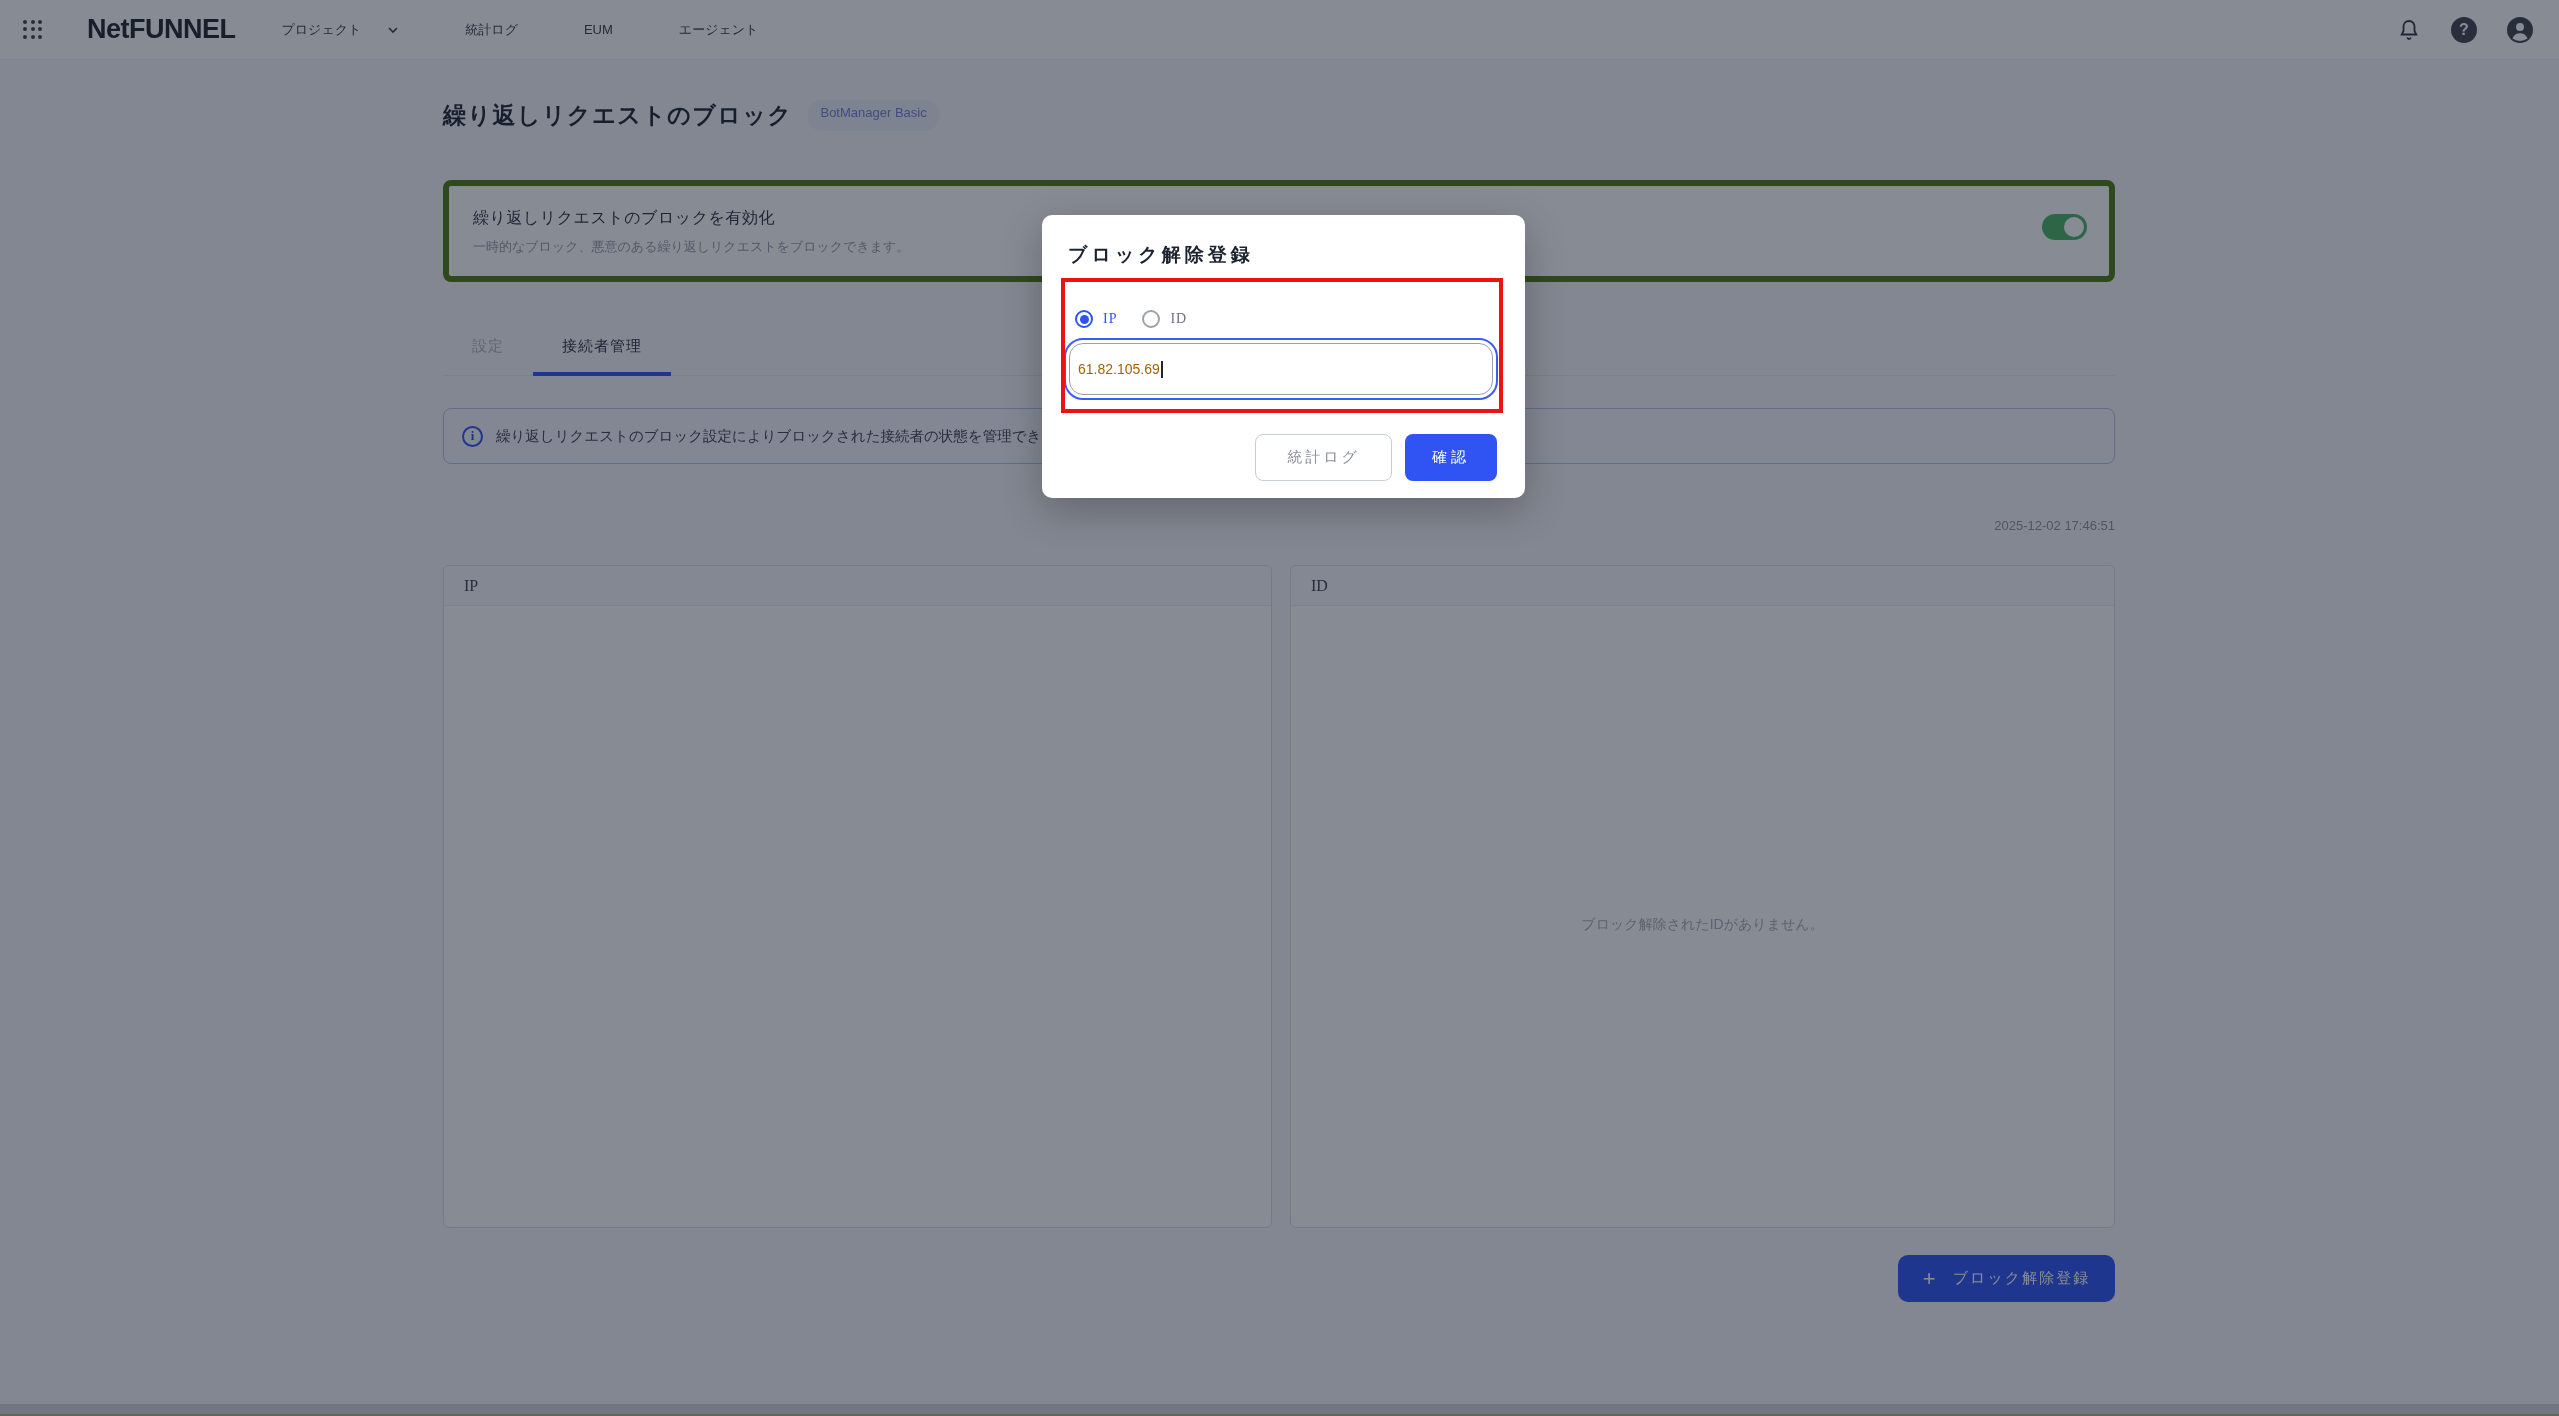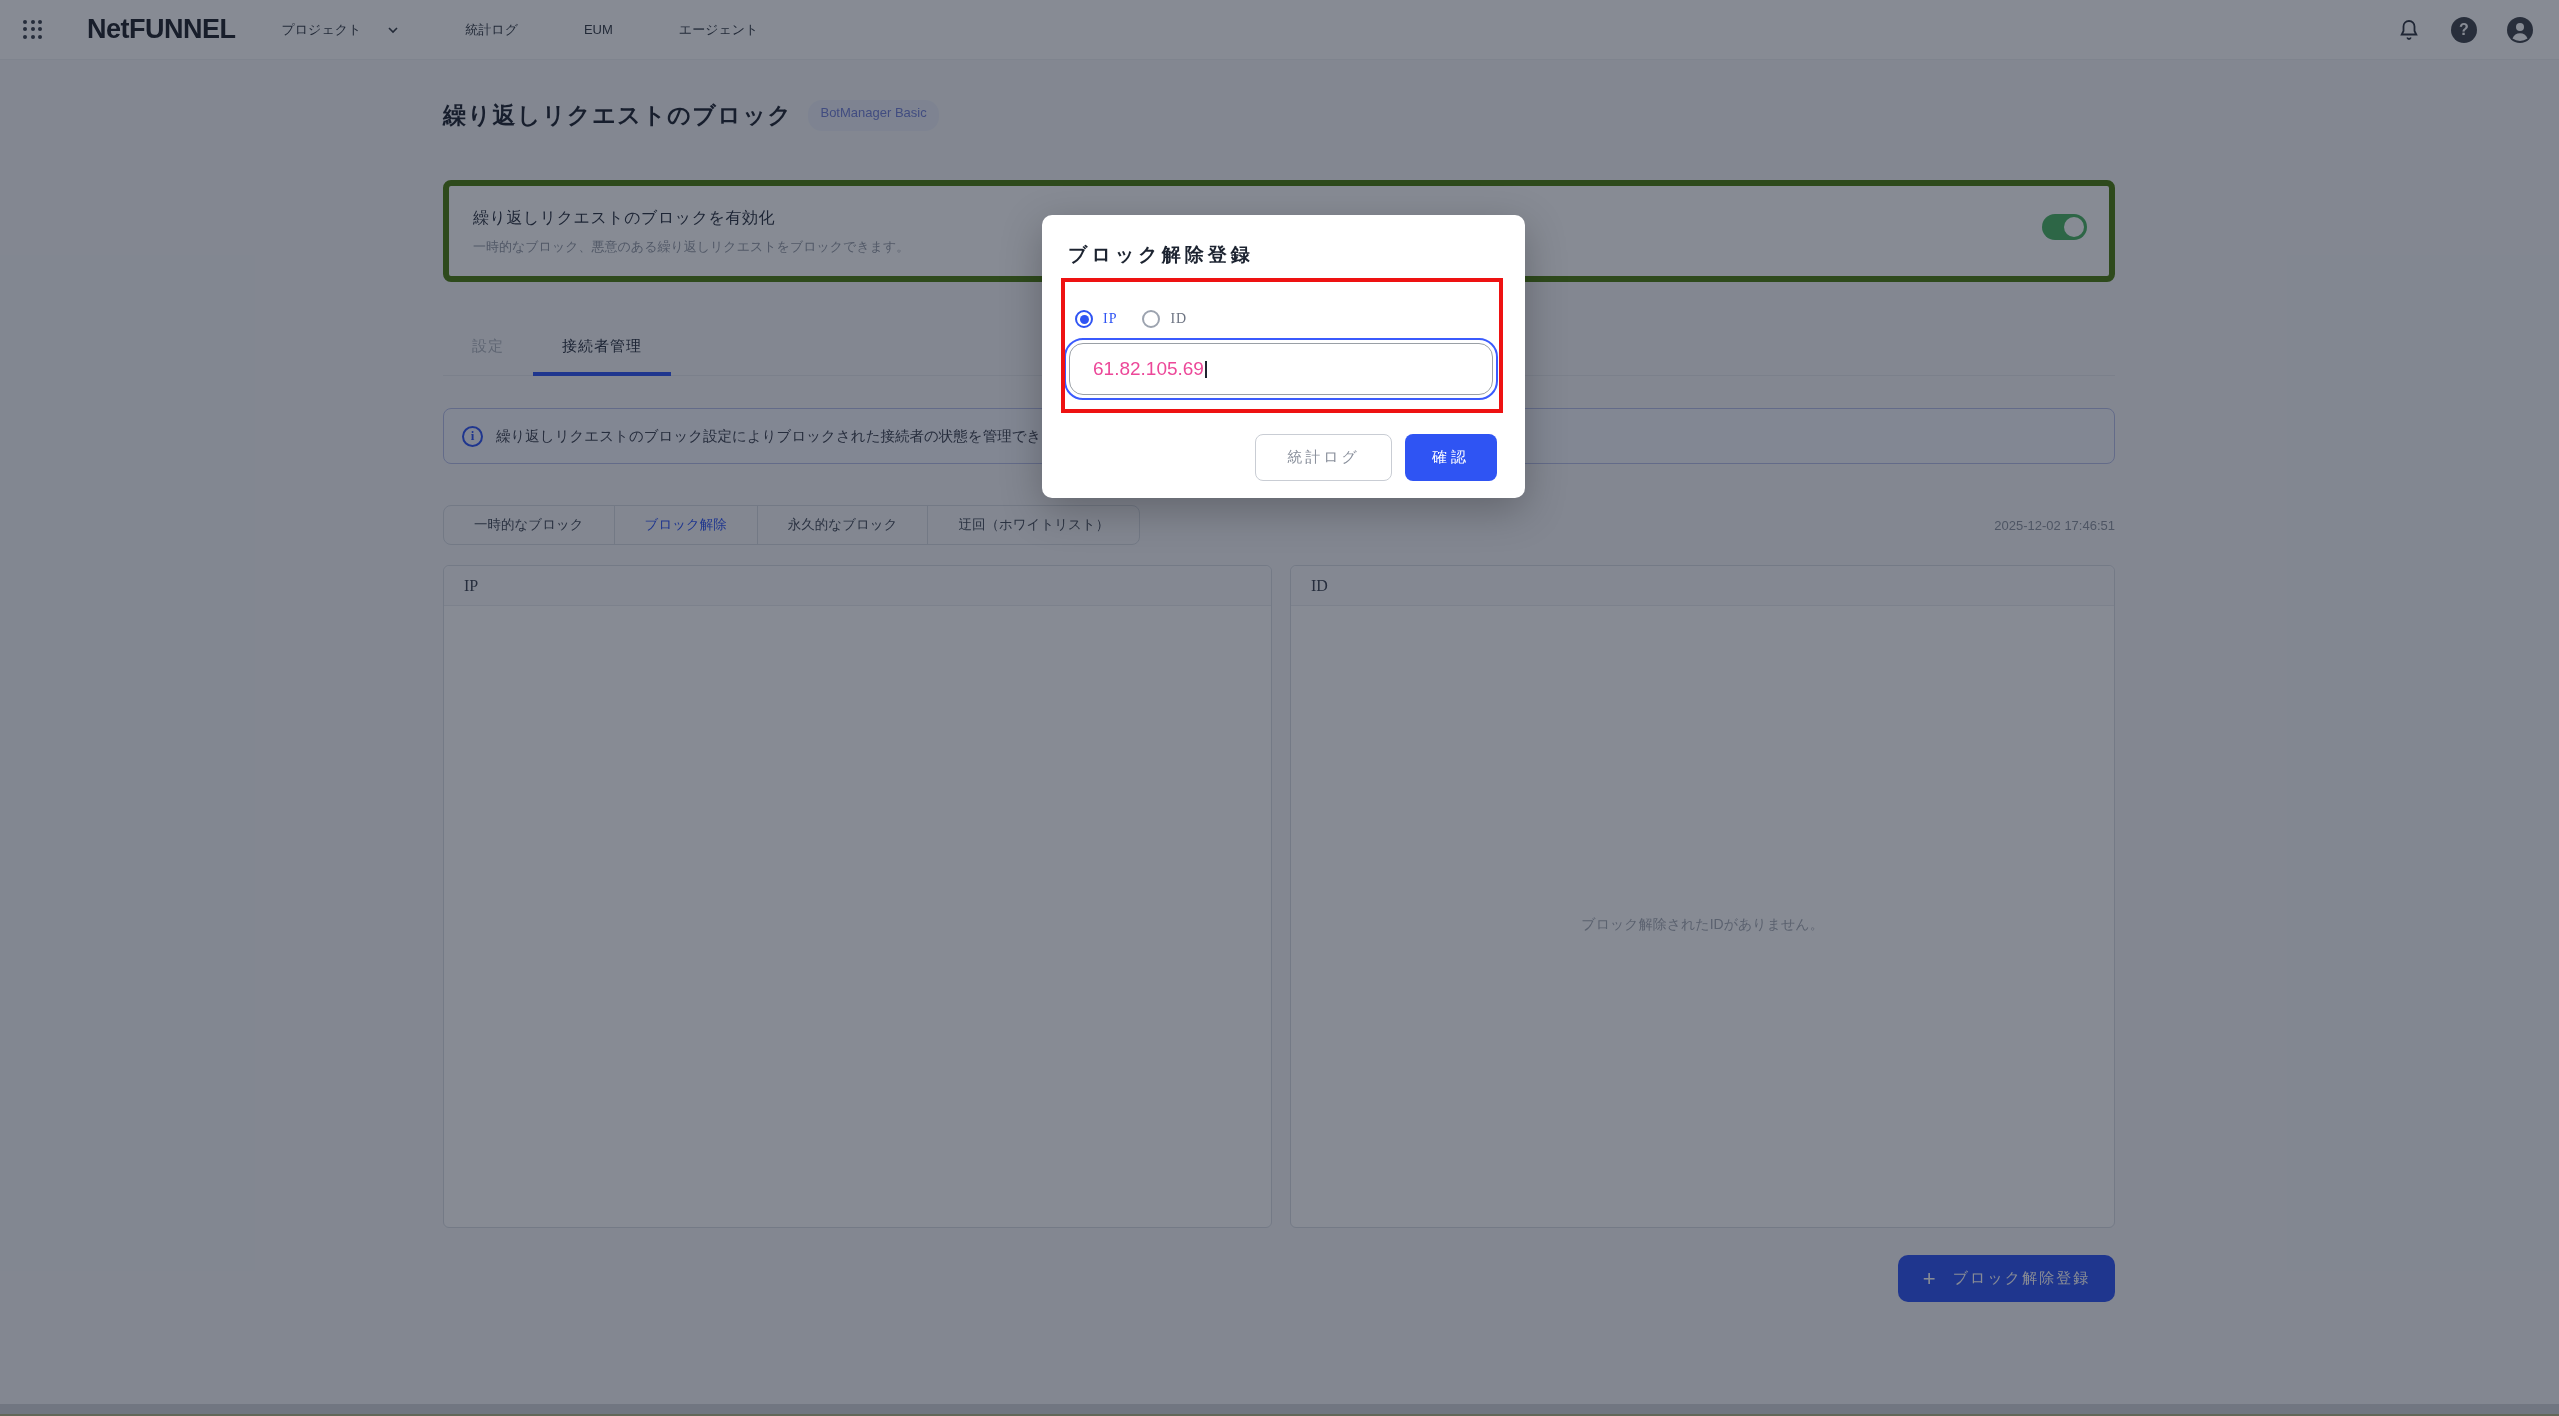--- a/index.html
+++ b/index.html
@@ -90,21 +90,21 @@
   .radio-row { position:absolute; left:33px; top:95px; display:flex; align-items:center; gap:25px; }
   .radio-opt { display:flex; align-items:center; gap:10px; cursor:pointer; }
   .radio-circle { width:18px; height:18px; border-radius:50%; border:2px solid #9ca3af; background:#fff;
                   display:flex; align-items:center; justify-content:center; }
   .radio-opt.selected .radio-circle { border-color:#2f54f3; }
   .radio-opt.selected .radio-circle::after { content:""; width:9px; height:9px; border-radius:50%; background:#2f54f3; }
   .radio-label { font-size:14px; color:#6b7280; font-family:"Liberation Serif",serif; letter-spacing:1px; }
   .radio-opt.selected .radio-label { color:#2f54f3; }
   .modal-input { position:absolute; left:27px; top:128px; width:424px; height:52px; background:#fff;
                  border:1px solid #9aa0a6; border-radius:14px; outline:2px solid #3b5bfd; outline-offset:3px;
-                 display:flex; align-items:center; padding-left:23px; font-size:19px; color:#ec4899; cursor:text; }
+                 display:flex; align-items:center; padding-left:8px; font-size:14px; color:#a16207; cursor:text; }
   .caret { display:inline-block; width:2px; height:17px; background:#1f2430; margin-left:1px; vertical-align:-3px; }
   .modal-btns { position:absolute; right:28px; bottom:17px; display:flex; gap:13px; }
   .btn-cancel { width:137px; height:47px; background:#ffffff; border:1px solid #c9cdd4; border-radius:8px;
                 color:#8a909c; font-size:15px; letter-spacing:3px; cursor:pointer;
                 font-family:"Liberation Sans",sans-serif; }
   .btn-confirm { width:92px; height:47px; background:#2f54f3; border:none; border-radius:8px;
                  color:#ffffff; font-size:15px; letter-spacing:4px; cursor:pointer;
                  font-family:"Liberation Sans",sans-serif; }
 </style>
 </head>
@@ -181,26 +181,20 @@
       <div class="tab">設定</div>
       <div class="tab active">接続者管理</div>
     </div>
 
     <div class="info-banner">
       <div class="info-icon">i</div>
       <div class="info-text">繰り返しリクエストのブロック設定によりブロックされた接続者の状態を管理できます。</div>
     </div>
 
     <div class="filter-row">
-      <div class="seg-group">
-        <button class="seg-btn">一時的なブロック</button>
-        <button class="seg-btn active">ブロック解除</button>
-        <button class="seg-btn">永久的なブロック</button>
-        <button class="seg-btn">迂回（ホワイトリスト）</button>
-      </div>
       <div class="timestamp">2025-12-02 17:46:51</div>
     </div>
 
     <div class="panel left">
       <div class="panel-header">IP</div>
     </div>
 
     <div class="panel right">
       <div class="panel-header">ID</div>
       <div class="panel-empty">ブロック解除されたIDがありません。</div>

